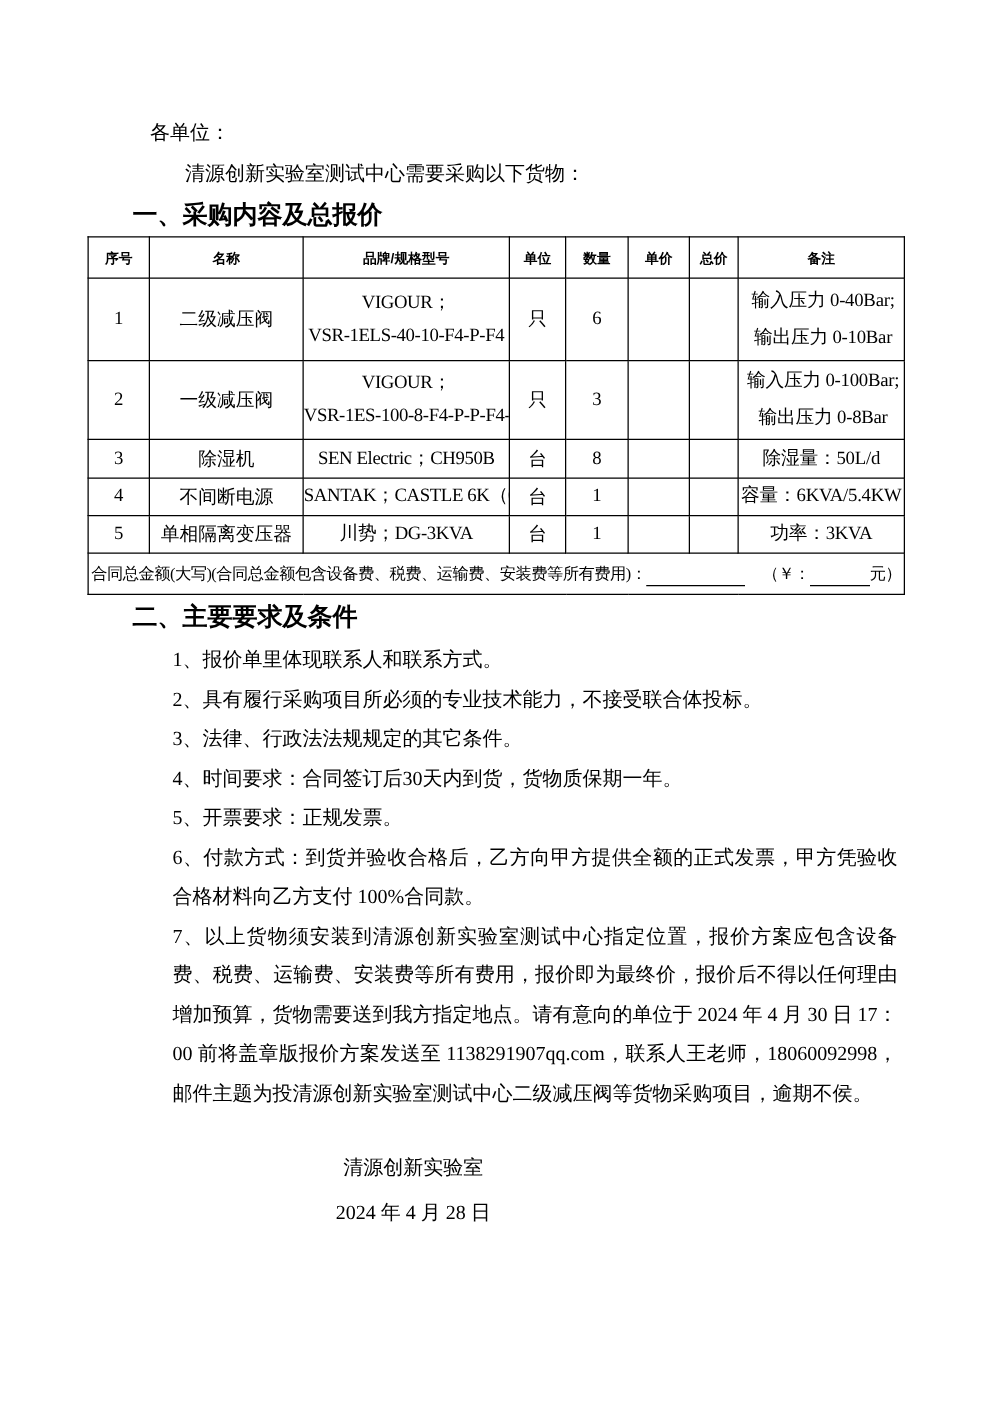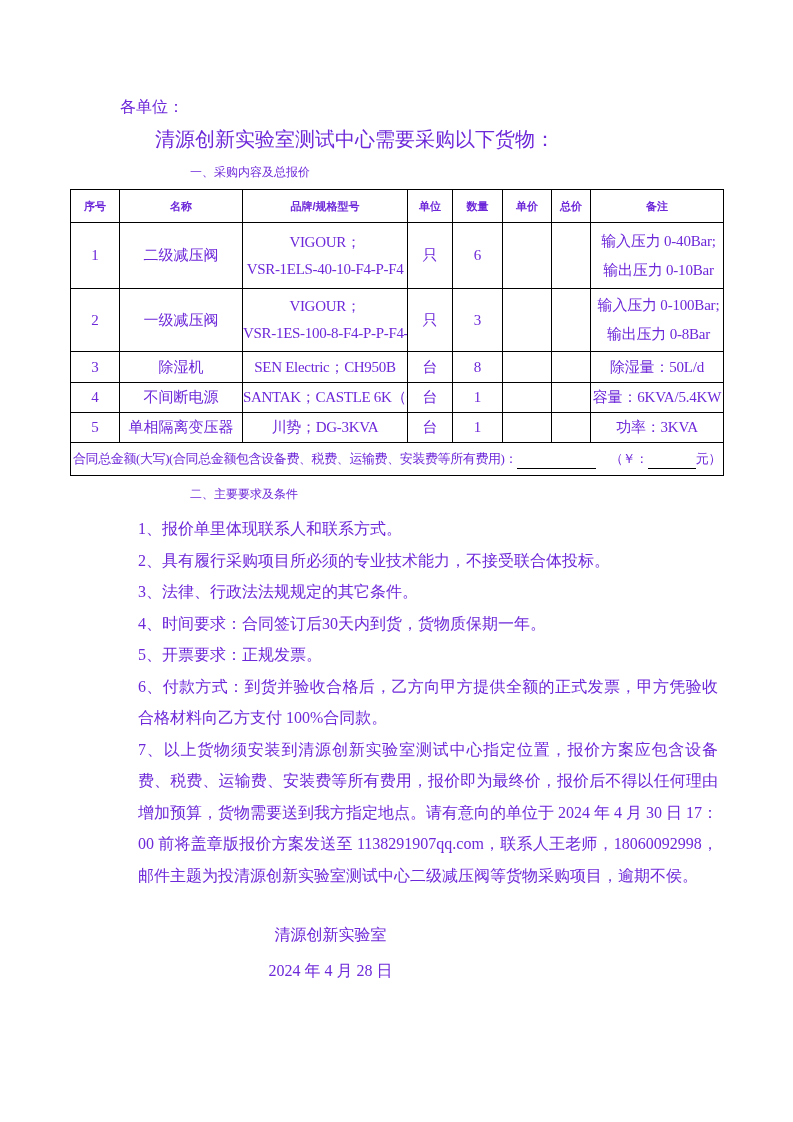--- a/index.html
+++ b/index.html
@@ -2,43 +2,43 @@
 <html><head>
 <meta charset="utf-8">
 <style>
   * { box-sizing: border-box; margin: 0; padding: 0; }
   html, body { background: #ffffff; }
   .page {
     position: relative;
     width: 793px;
     height: 1122px;
     background: #ffffff;
-    color: #6d28d9;
+    color: #000000;
     font-family: "Liberation Serif", serif;
     overflow: hidden;
   }
   .content {
     padding: 90px 70px 0 70px; 
   }
   .greeting {
     margin-left: 50px;
     font-size: 16px;
     line-height: 33px;
   }
   .intro {
     margin-left: 50px;
-    font-size: 20px;
+    font-size: 16px;
     line-height: 33px;
     text-indent: 1.75em;
   }
   .sec-heading {
-    margin-left: 120px;
+    margin-left: 36px;
     font-family: "Liberation Sans", sans-serif;
-    font-weight: normal;
-    font-size: 12px;
+    font-weight: bold;
+    font-size: 20px;
     line-height: 33px;
   }
   .sec-heading.second {
     margin-top: 3px;
     line-height: 30px;
     margin-bottom: 4px;
   }
 
   table.goods {
     width: 653px;

